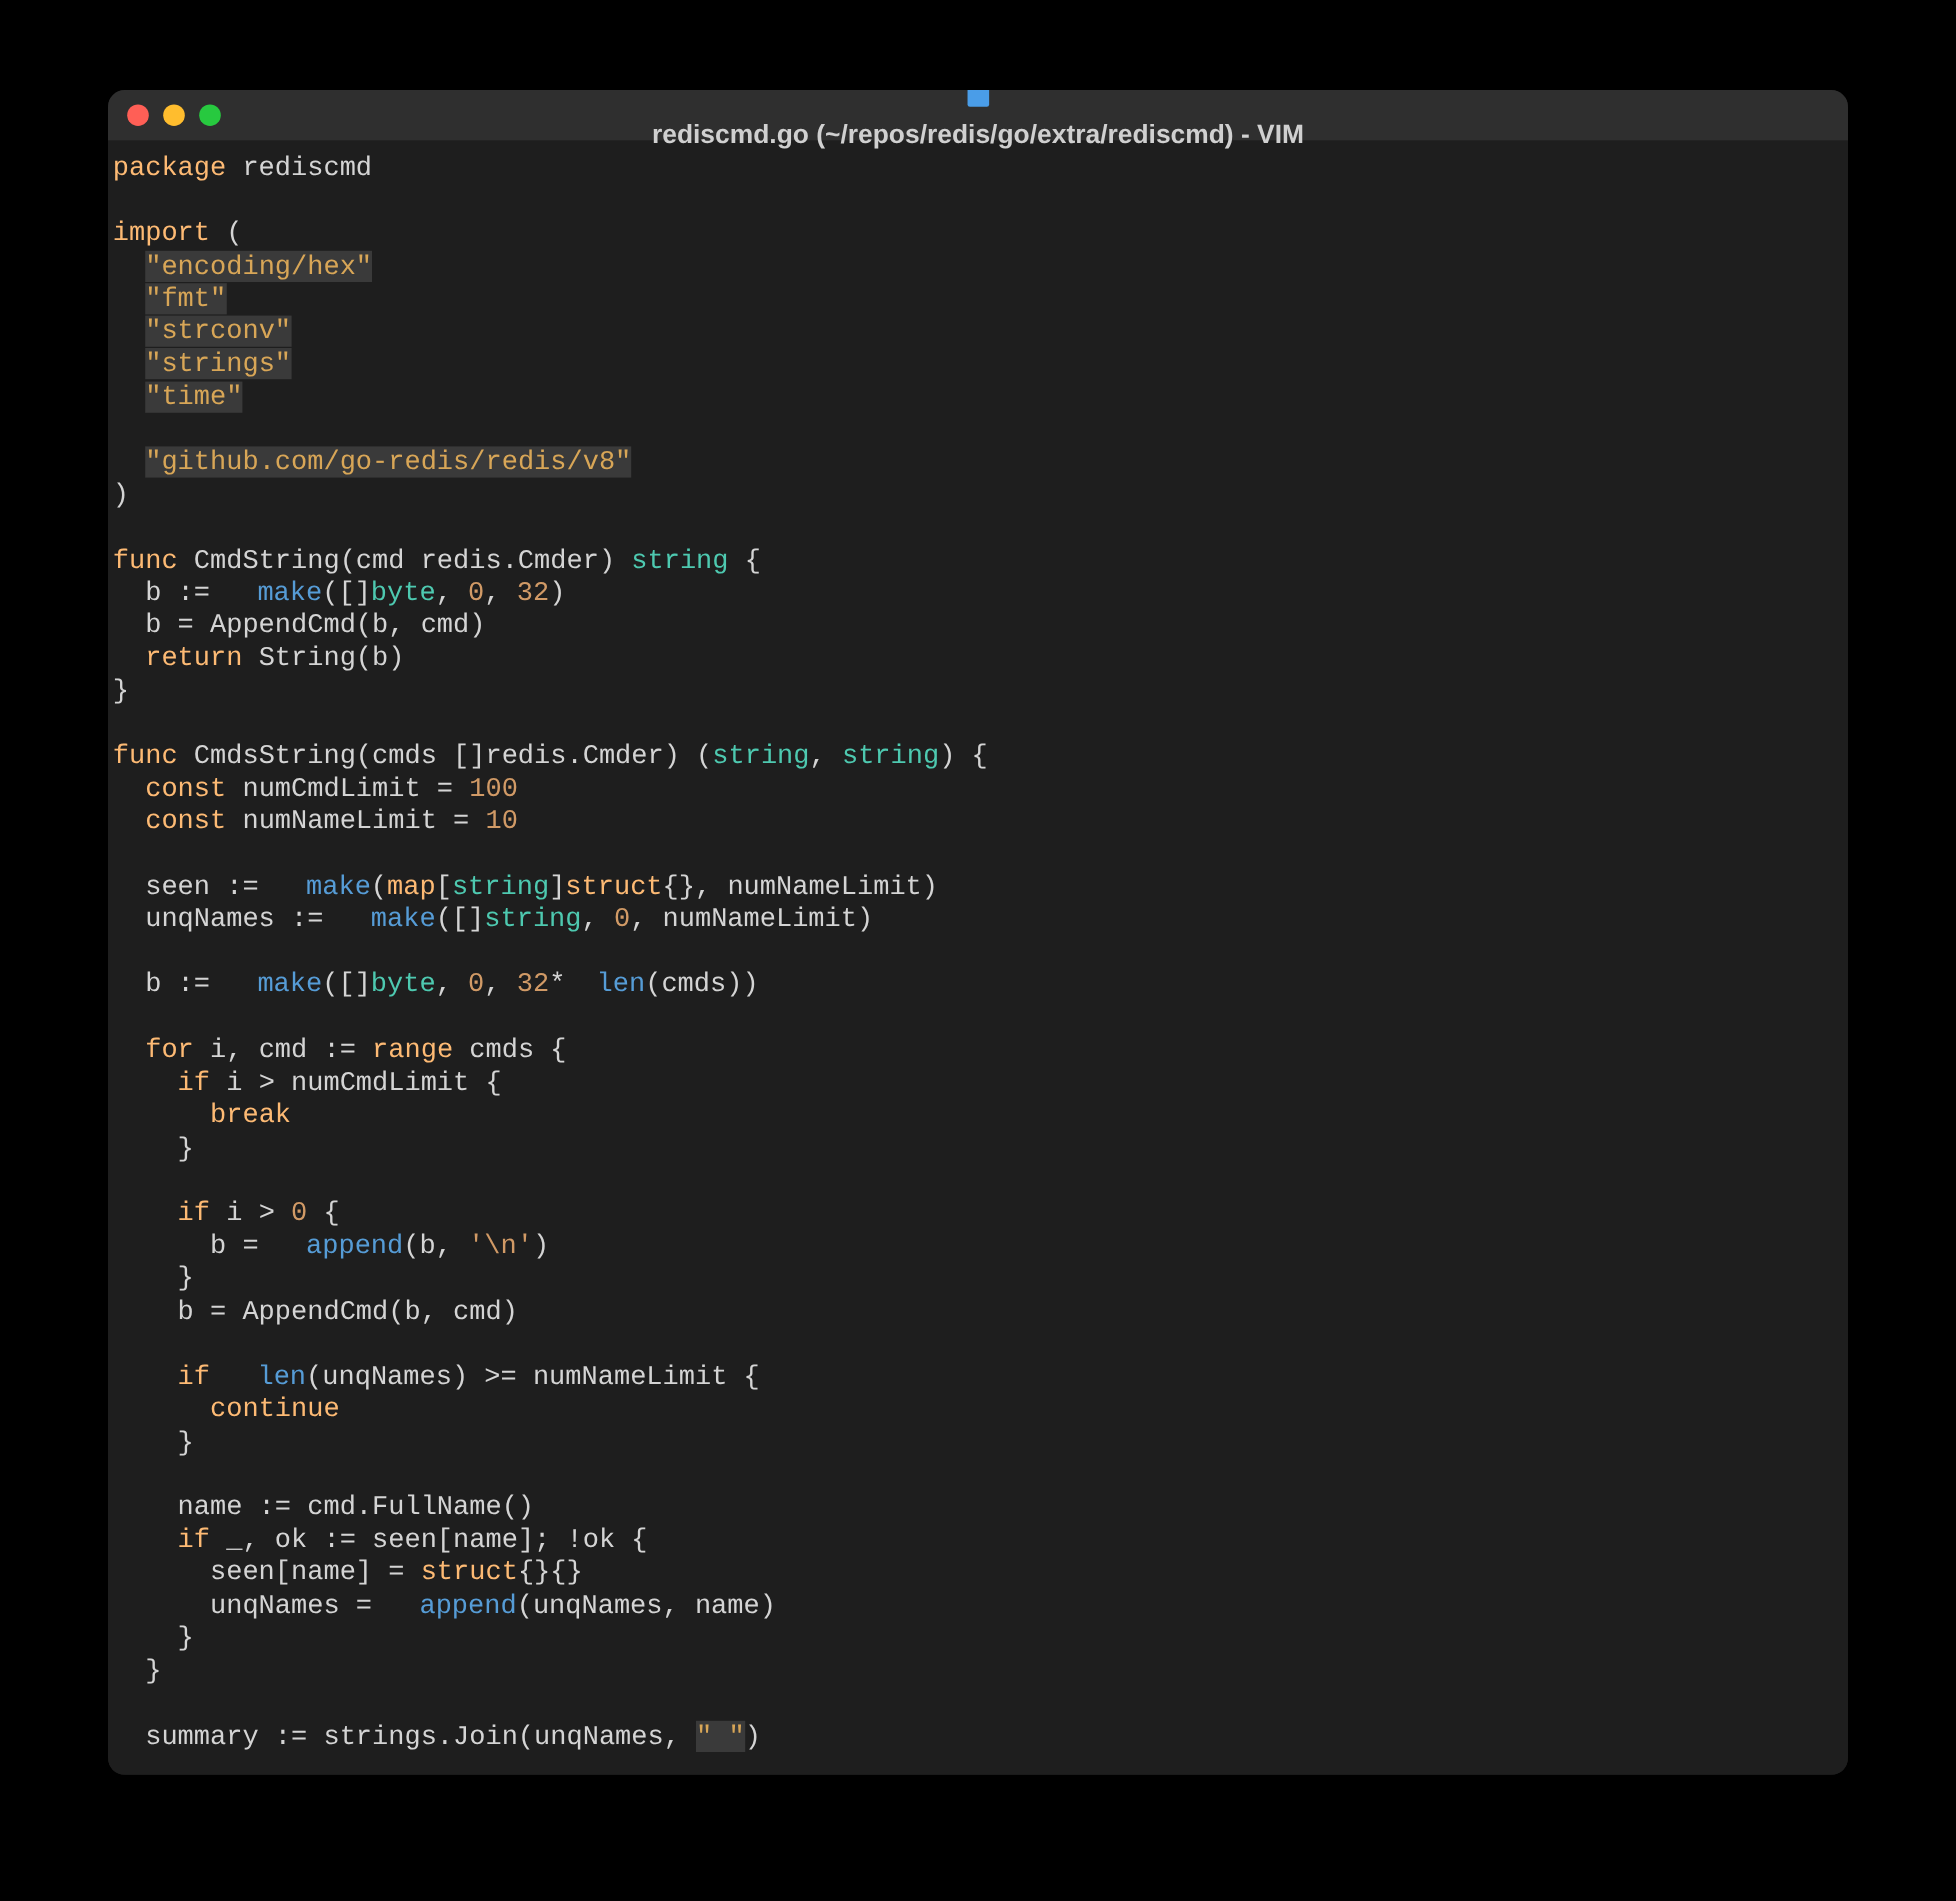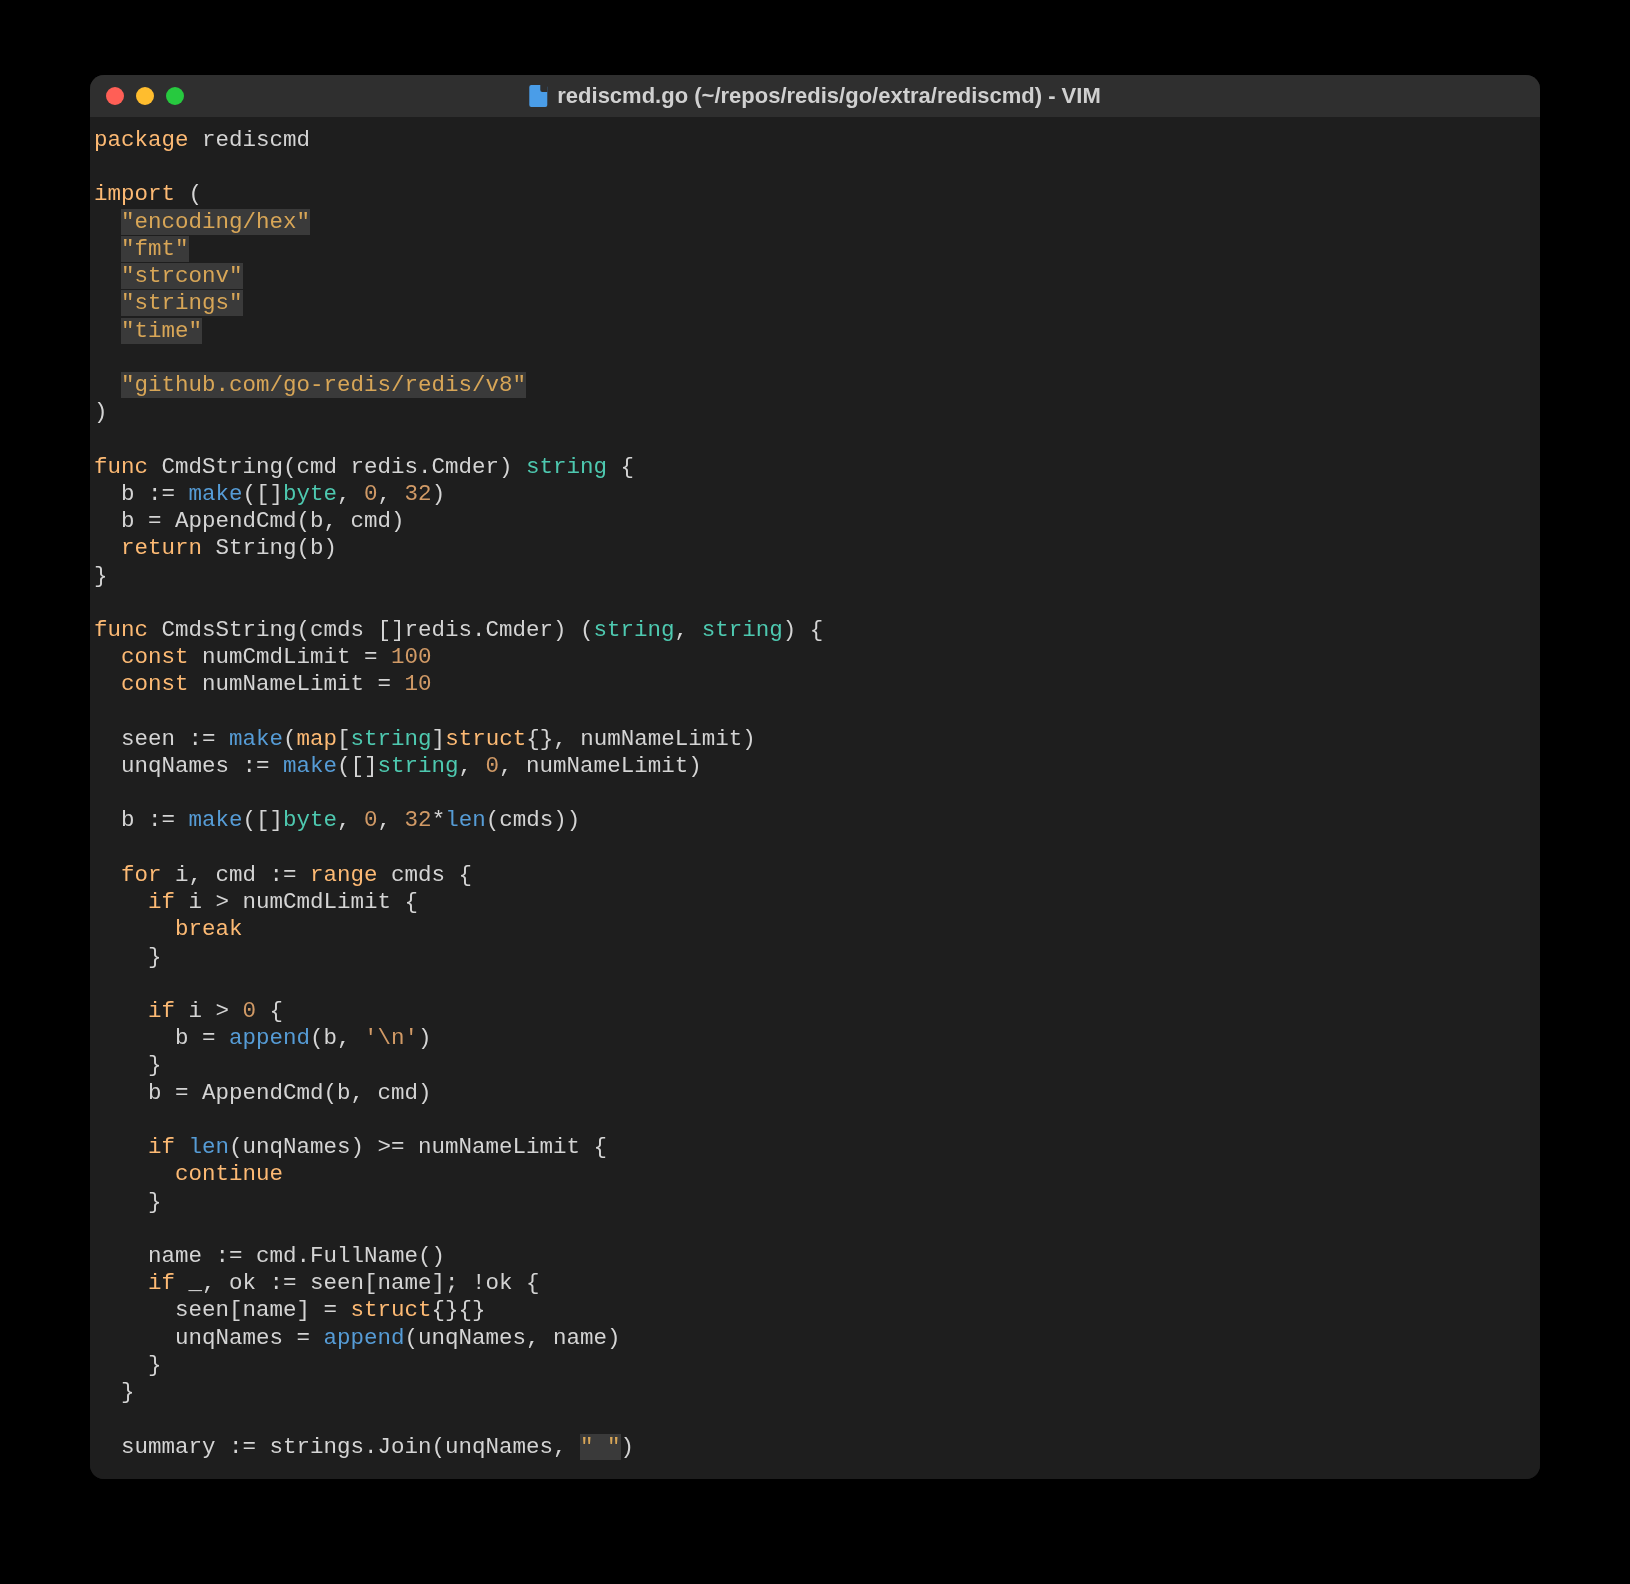--- a/index.html
+++ b/index.html
@@ -48,20 +48,21 @@
       position: absolute;
       left: 50%;
       transform: translateX(-50%);
       display: flex;
       align-items: center;
       gap: 10px;
       color: #d0d0d0;
       font-size: 22px;
       font-weight: 600;
       font-family: -apple-system, BlinkMacSystemFont, 'Segoe UI', sans-serif;
+      flex-direction: column;
     }
     .file-icon {
       width: 18px;
       height: 22px;
       background: #4a9de8;
       border-radius: 2px;
       position: relative;
     }
     .file-icon::after {
       content: '';
@@ -78,21 +79,21 @@
       padding: 10px 4px 18px 4px;
       font-size: 22.5px;
       line-height: 1.21;
       color: #d4d4d4;
       white-space: pre;
     }
     .kw { color: #fdba74; }
     .str { color: #d8a657; background: #3a3a3a; }
     .type { color: #4ec9b0; text-align: center; }
     .num { color: #d19a66; }
-    .bi { color: #569cd6; }
+    .bi { color: #569cd6; margin-left: 26px; }
     .ch { color: #d19a66; }
     .line { display: block; }
   </style>
 </head>
 <body>
 
 <div class="window">
   <div class="titlebar">
     <div class="traffic-lights">
       <div class="dot red"></div>

